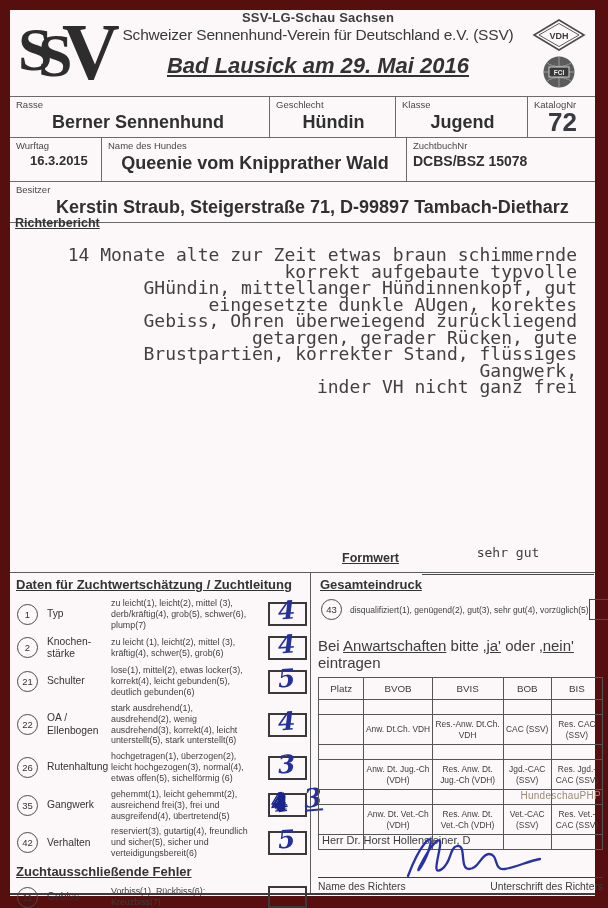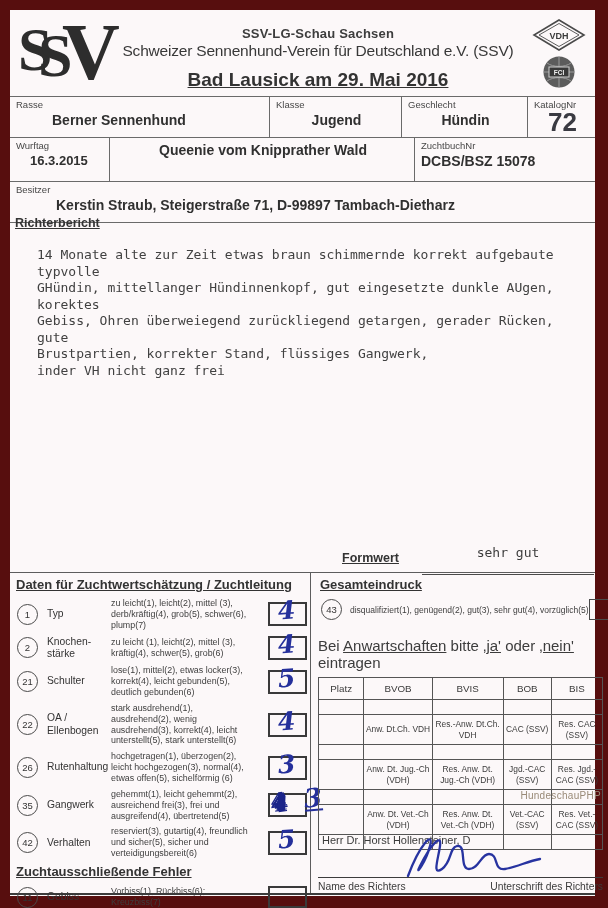--- a/index.html
+++ b/index.html
@@ -12,46 +12,46 @@
   .paper{
     position:absolute;left:10px;top:10px;width:585px;height:886px;
     background:#fcf8f9;color:#3a3a3a;
   }
   
   .logo{position:absolute;left:8px;top:0px;width:112px;height:80px;}
   .logo span{position:absolute;font-family:"Liberation Serif",serif;font-weight:bold;color:#2d2d2d;line-height:1;}
   .logo .s1{left:0px;top:8px;font-size:62px;}
   .logo .s2{left:20px;top:14px;font-size:62px;}
   .logo .v{left:44px;top:2px;font-size:80px;}
-  .header-center{position:absolute;left:112px;top:16px;width:392px;text-align:center;}
+  .header-center{position:absolute;left:112px;top:0;width:392px;text-align:center;}
   .show-title{font-size:13px;font-weight:bold;color:#3d3d3d;letter-spacing:.2px;}
   .club-name{font-size:15.5px;color:#383838;margin-top:1px;letter-spacing:-.2px;}
-  .event-line{font-size:19px;font-weight:bold;color:#333;text-decoration:underline;margin-top:9px;}
+  .event-line{font-size:22px;font-weight:bold;color:#333;text-decoration:underline;margin-top:9px;font-style:italic;}
   .badge-vdh{position:absolute;right:8px;top:8px;width:56px;height:34px;}
   .badge-fci{position:absolute;right:18px;top:44px;width:36px;height:36px;}
   
   .info-table{position:absolute;left:0;top:86px;width:585px;border-top:1.5px solid #6a6a6a;}
   .irow{display:flex;width:100%;border-bottom:1.2px solid #6a6a6a;}
   .icell{border-right:1.2px solid #6a6a6a;position:relative;box-sizing:border-box;padding:2px 4px 3px 6px;}
   .icell:last-child{border-right:none;}
   .ilabel{font-size:9.5px;color:#474747;}
-  .ival{font-weight:bold;font-size:14px;color:#303030;margin-top:2px;}
+  .ival{font-weight:bold;font-size:18px;color:#303030;margin-top:2px;}
   .c-rasse{width:260px;} .c-rasse .ival{margin-left:36px;}
   .c-klasse{width:132px;text-align:left;} .c-klasse .ival{text-align:center;}
   .c-geschlecht{width:126px;} .c-geschlecht .ival{text-align:center;}
   .c-katalog{flex:1;} .c-katalog .ival{font-size:26px;text-align:center;margin-top:-3px;color:#3a3a42;}
-  .c-wurftag{width:100px;} .c-wurftag .ival{font-size:13px;margin-left:14px;}
+  .c-wurftag{width:92px;} .c-wurftag .ival{font-size:13px;margin-left:14px;}
   .c-name{width:305px;} .c-name .ival{text-align:center;}
   .c-zbuch{flex:1;} .c-zbuch .ival{font-size:14px;}
   .c-besitzer{width:100%;border-right:none;} .c-besitzer .ival{margin-left:40px;}
   
   .rb-title{position:absolute;left:5px;top:206px;font-size:12.5px;font-weight:600;color:#343434;text-decoration:underline;}
   .rb-text{position:absolute;left:27px;top:237px;width:540px;
-    font-family:"DejaVu Sans Mono",monospace;font-size:13px;line-height:16.5px;
-    color:#414141;white-space:pre-line;}
+    font-family:"DejaVu Sans Mono",monospace;font-size:18px;line-height:16.5px;
+    color:#414141;white-space:pre-line;text-align:right;}
   
   .formwert-label{position:absolute;left:332px;top:541px;font-size:12.5px;font-weight:600;color:#333;text-decoration:underline;}
   .formwert-line{position:absolute;left:412px;top:535px;width:172px;border-bottom:1.5px solid #4a4a4a;
     text-align:center;font-family:"DejaVu Sans Mono",monospace;font-size:13px;color:#3d3d3d;padding-bottom:14px;}
   
   .col-rule-top{position:absolute;left:0;top:562px;width:585px;border-top:1.4px solid #5d5d5d;}
   .col-divider{position:absolute;left:300px;top:562px;height:321px;border-left:1.4px solid #5d5d5d;}
   .bottom-rule{position:absolute;left:0;top:883px;width:585px;border-top:2px solid #3c3c3c;}
   
   .left-col{position:absolute;left:4px;top:566px;width:293px;}
@@ -120,39 +120,40 @@
       <text x="18" y="20.8" font-size="6.5" font-weight="bold" fill="#eeeeee" text-anchor="middle" font-family="Liberation Sans, sans-serif">FCI</text>
     </svg>
   </div>
 
   <div class="info-table">
     <div class="irow" style="height:40px;">
       <div class="icell c-rasse">
         <div class="ilabel">Rasse</div>
         <div class="ival">Berner Sennenhund</div>
       </div>
+      <div class="icell c-geschlecht">
+        <div class="ilabel">Geschlecht</div>
+        <div class="ival">Hündin</div>
+      </div>
       <div class="icell c-klasse">
         <div class="ilabel">Klasse</div>
         <div class="ival">Jugend</div>
-      </div>
-      <div class="icell c-geschlecht">
-        <div class="ilabel">Geschlecht</div>
-        <div class="ival">Hündin</div>
       </div>
       <div class="icell c-katalog">
         <div class="ilabel">KatalogNr</div>
         <div class="ival">72</div>
       </div>
     </div>
     <div class="irow" style="height:43px;">
       <div class="icell c-wurftag">
         <div class="ilabel">Wurftag</div>
         <div class="ival">16.3.2015</div>
       </div>
       <div class="icell c-name">
+        <div class="ilabel">Name des Hundes</div>
         <div class="ival">Queenie vom Knipprather Wald</div>
       </div>
       <div class="icell c-zbuch">
         <div class="ilabel">ZuchtbuchNr</div>
         <div class="ival">DCBS/BSZ 15078</div>
       </div>
     </div>
     <div class="irow" style="height:40px;">
       <div class="icell c-besitzer">
         <div class="ilabel">Besitzer</div>

